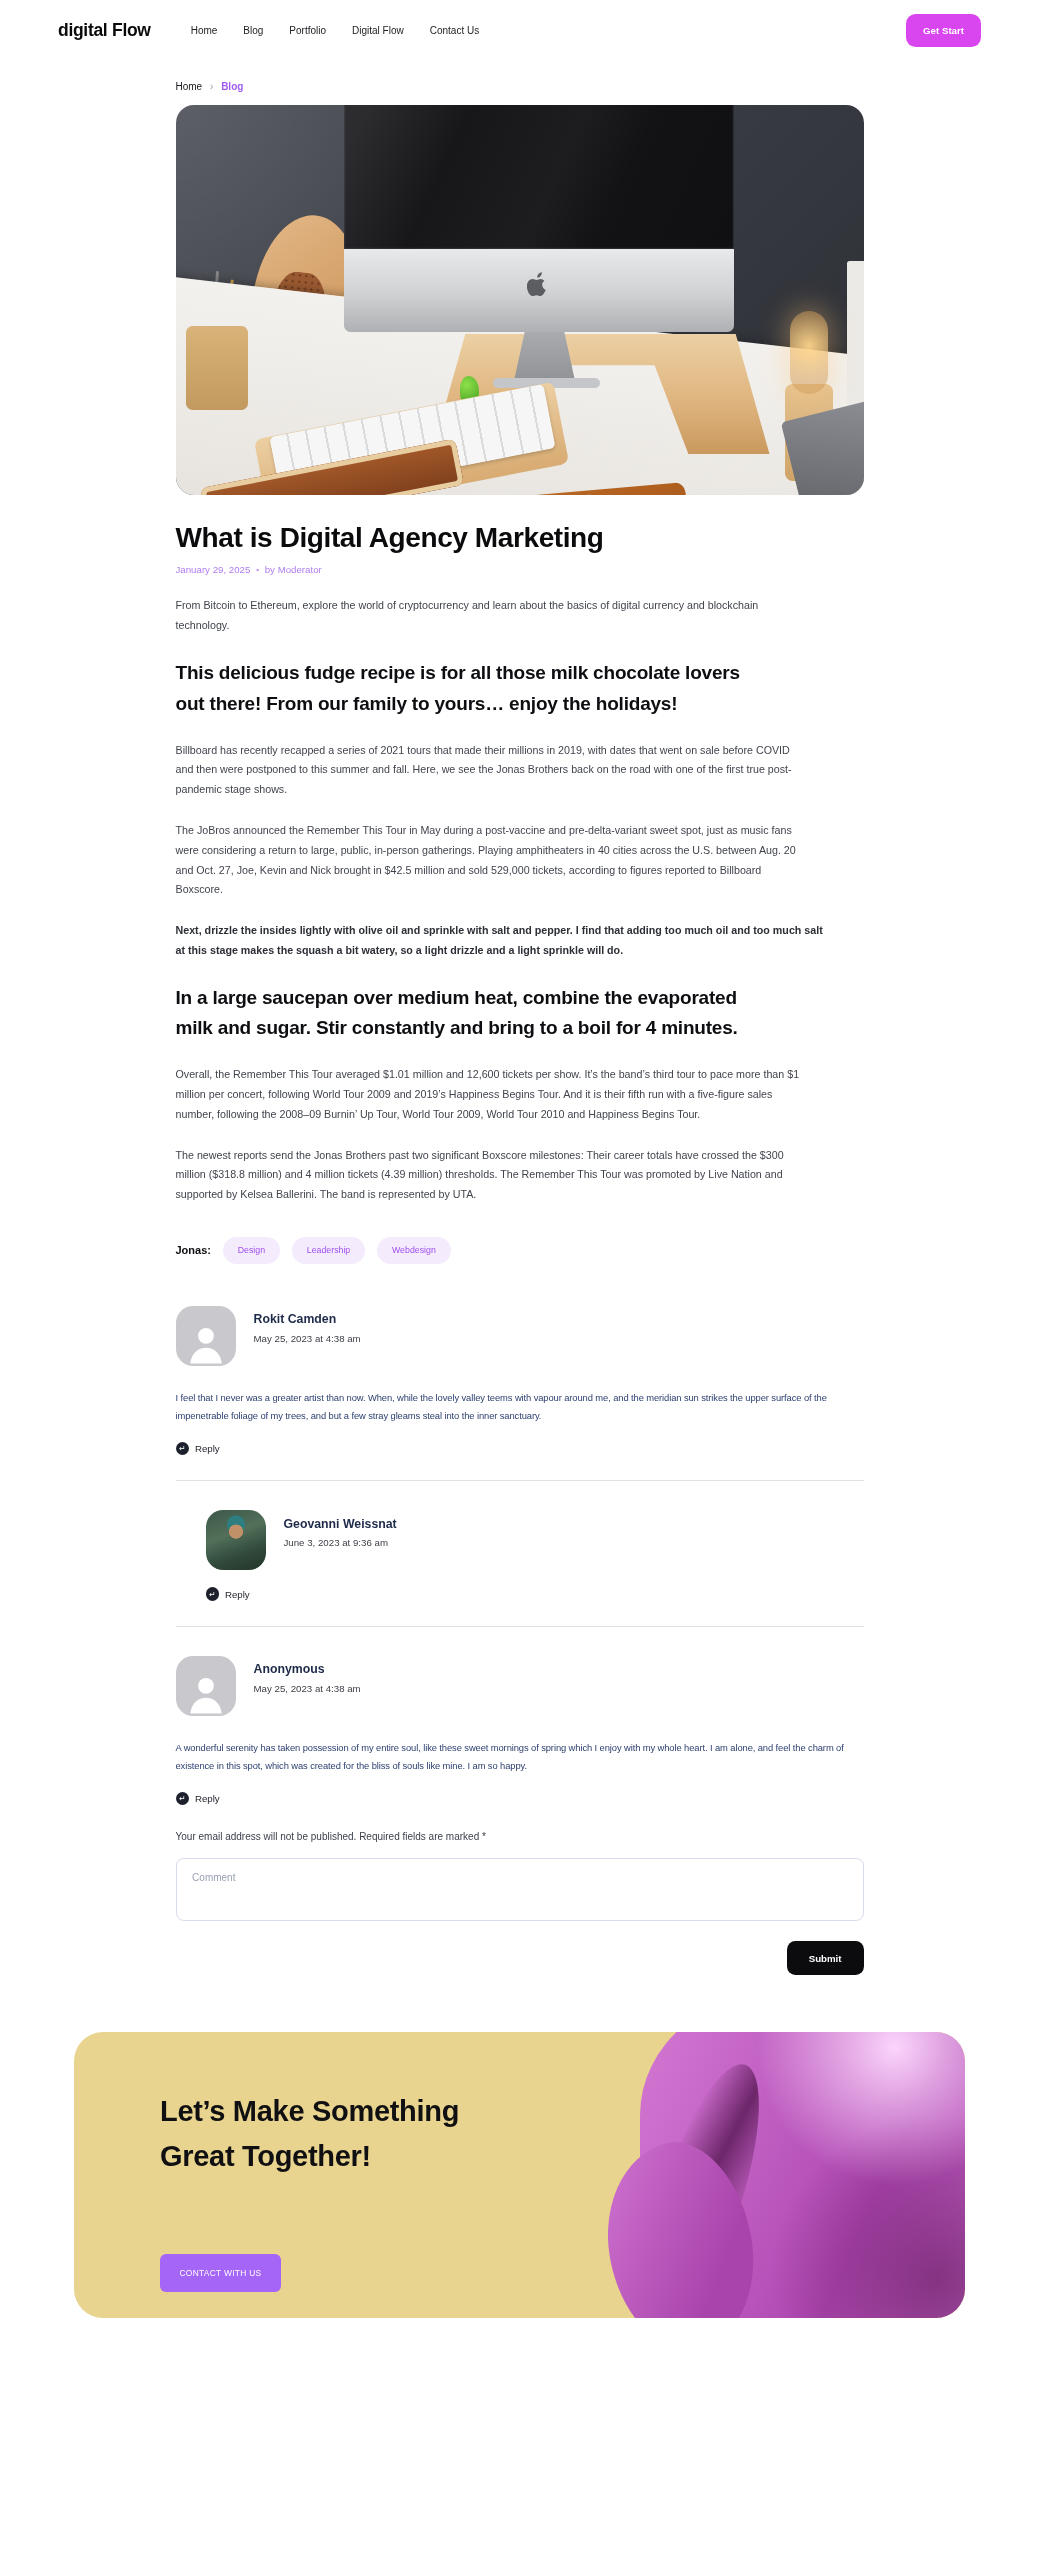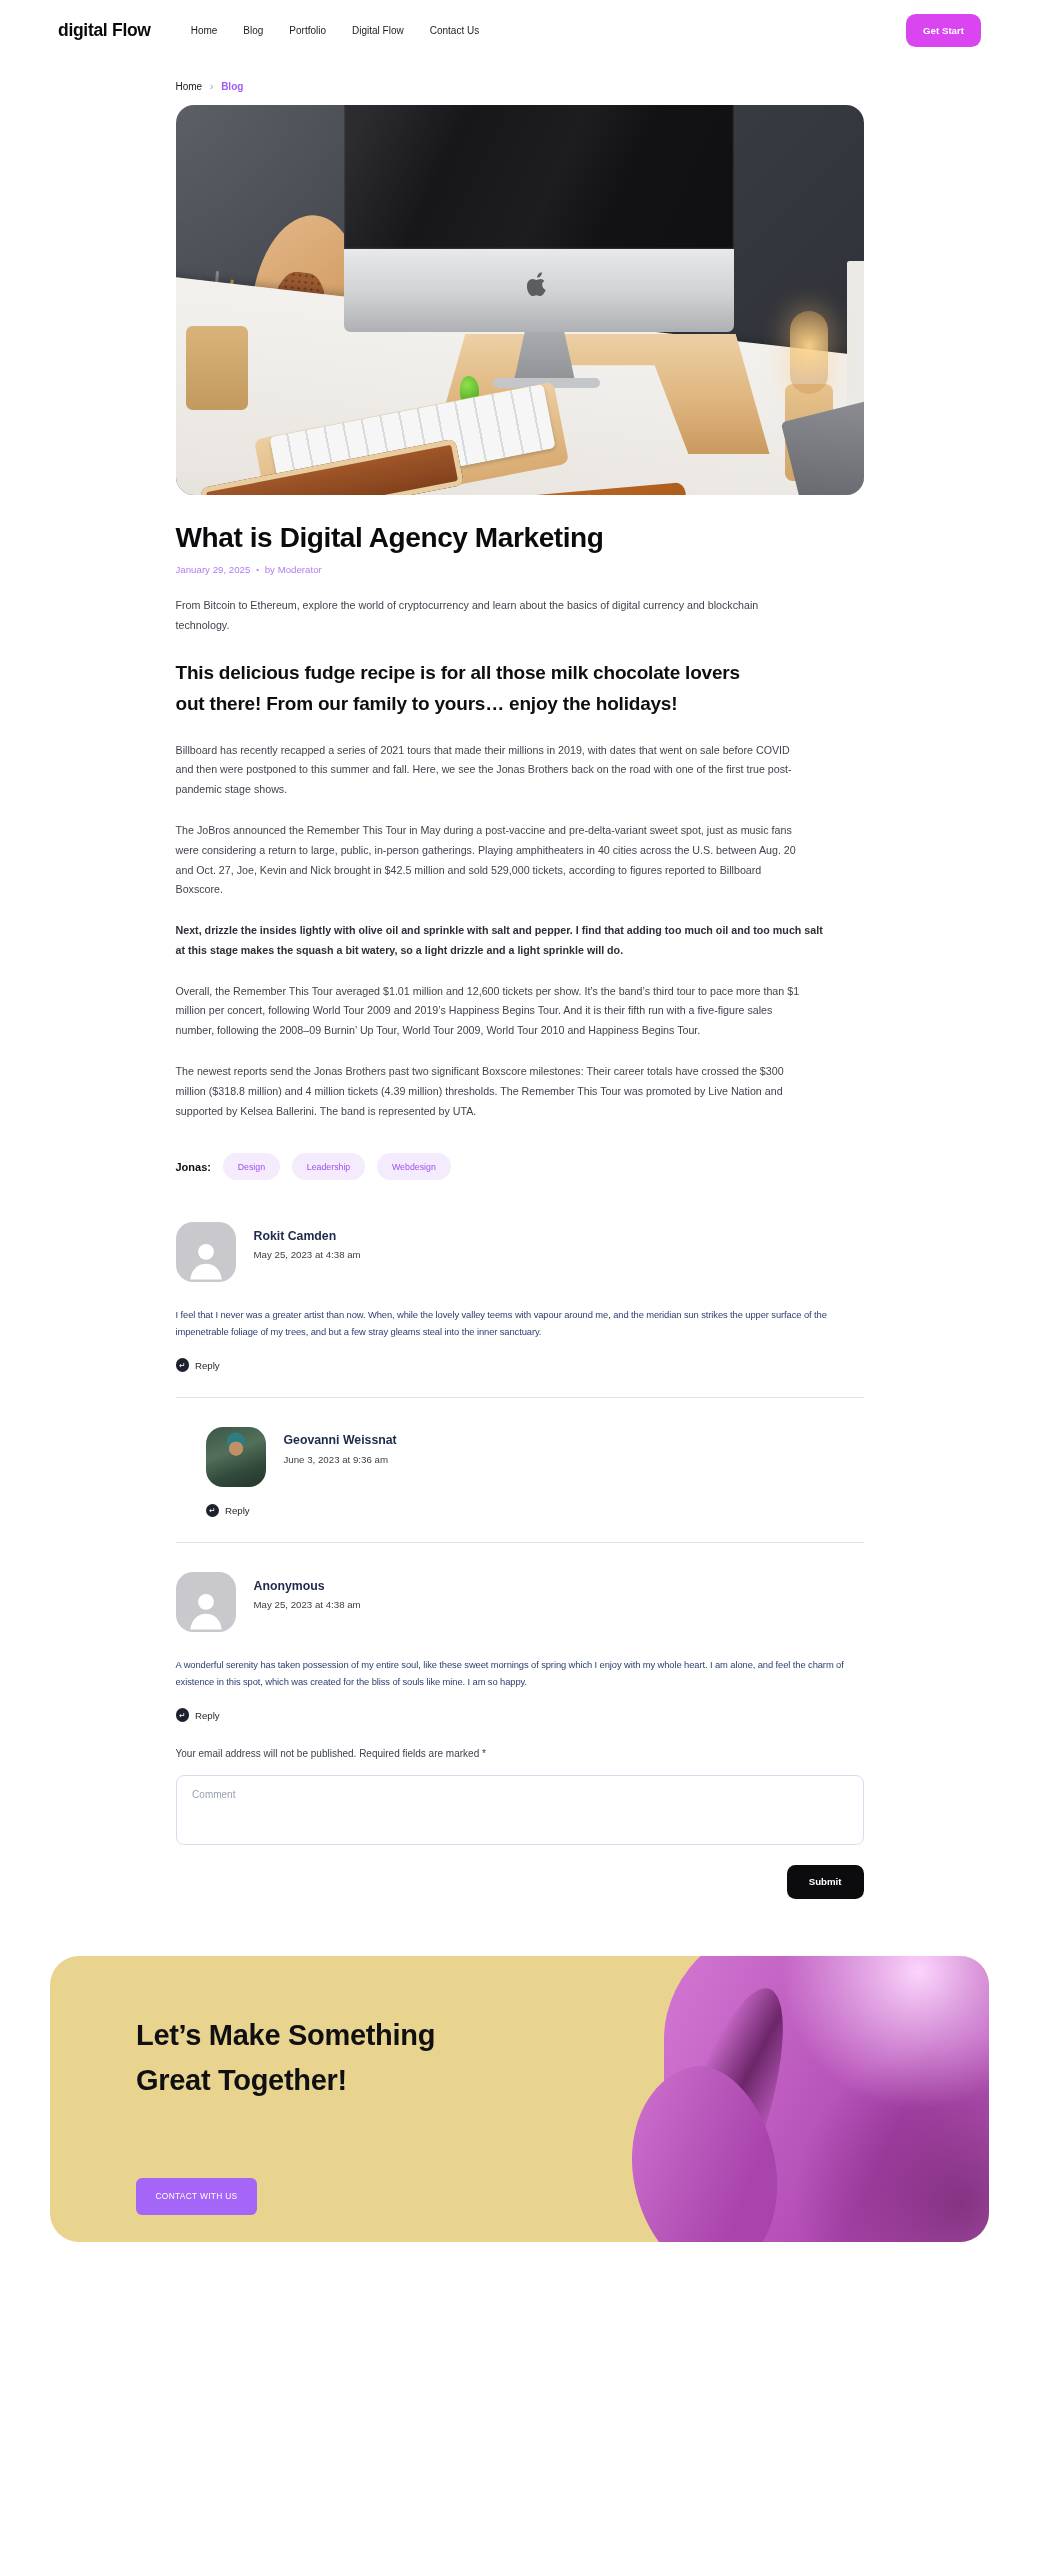--- a/index.html
+++ b/index.html
@@ -123,29 +123,29 @@
 
   
   .form-heading { margin-top:70px; font-size:20px; font-weight:800; color:#1d2b49; letter-spacing:-0.2px; }
   .form-note { margin-top:26px; font-size:10px; color:#3c414c; }
   .form-row { margin-top:18px; display:flex; gap:15.6px; }
   .text-input { height:43px; border:1px solid #d8dcef; border-radius:7.8px; padding:0 15.6px;
     font-size:10px; color:#1d2b49; font-family:"Liberation Sans",sans-serif; background:#fff; }
   .text-input::placeholder, .comment-area::placeholder { color:#98a0b3; }
   .input-name { width:328px; }
   .input-email { flex:1; }
-  .comment-area { margin-top:15.6px; width:100%; height:70px; border:1px solid #d8dcef;
+  .comment-area { margin-top:15.6px; width:100%; height:63px; border:1px solid #d8dcef;
     border-radius:7.8px; padding:13px 15.6px; font-size:10px; color:#1d2b49; resize:none;
     font-family:"Liberation Sans",sans-serif; }
   .submit-row { margin-top:18px; display:flex; justify-content:flex-end; }
   .btn-submit { background:#0c0c0f; color:#fff; font-weight:700; font-size:9.7px; border:none;
     border-radius:8.4px; padding:11.7px 22px; cursor:pointer; }
 
   
-  .cta-wrap { margin-top:57px; padding:0 50px; }
+  .cta-wrap { margin-top:57px; padding:0 74px; }
   .cta-banner { position:relative; height:286px; border-radius:29px; background:#e8d48f; overflow:hidden; }
   .cta-heading { position:absolute; left:86px; top:57px; width:364px; font-size:29px; font-weight:800;
     line-height:1.55; color:#101013; letter-spacing:-0.3px; }
   .btn-cta { position:absolute; left:86px; top:222px; background:#a565f6; color:#fff; border:none;
     border-radius:6px; padding:13.6px 19.5px; font-size:8.4px; font-weight:400; letter-spacing:0.3px; cursor:pointer; }
   .cta-art { position:absolute; right:-39px; top:-45px; bottom:-45px; width:364px;
     border-radius:42% 0 0 46% / 34% 0 0 40%;
     background:
       radial-gradient(circle at 70% 16%, rgba(255,220,255,.95), rgba(255,220,255,0) 34%),
       radial-gradient(circle at 82% 78%, rgba(70,6,62,.45), transparent 40%),
@@ -219,20 +219,21 @@
     <span>January 29, 2025</span>
     <span class="dot">•</span>
     <span>by Moderator</span>
   </div>
 
   <p class="para">From Bitcoin to Ethereum, explore the world of cryptocurrency and learn about the basics of digital currency and blockchain technology.</p>
   <h2 class="sub-heading">This delicious fudge recipe is for all those milk chocolate lovers out there! From our family to yours… enjoy the holidays!</h2>
   <p class="para">Billboard has recently recapped a series of 2021 tours that made their millions in 2019, with dates that went on sale before COVID and then were postponed to this summer and fall. Here, we see the Jonas Brothers back on the road with one of the first true post-pandemic stage shows.</p>
   <p class="para">The JoBros announced the Remember This Tour in May during a post-vaccine and pre-delta-variant sweet spot, just as music fans were considering a return to large, public, in-person gatherings. Playing amphitheaters in 40 cities across the U.S. between Aug. 20 and Oct. 27, Joe, Kevin and Nick brought in $42.5 million and sold 529,000 tickets, according to figures reported to Billboard Boxscore.</p>
   <p class="para bold">Next, drizzle the insides lightly with olive oil and sprinkle with salt and pepper. I find that adding too much oil and too much salt at this stage makes the squash a bit watery, so a light drizzle and a light sprinkle will do.</p>
+  <h2 class="sub-heading">In a large saucepan over medium heat, combine the evaporated milk and sugar. Stir constantly and bring to a boil for 4 minutes.</h2>
   <p class="para">Overall, the Remember This Tour averaged $1.01 million and 12,600 tickets per show. It’s the band’s third tour to pace more than $1 million per concert, following World Tour 2009 and 2019’s Happiness Begins Tour. And it is their fifth run with a five-figure sales number, following the 2008–09 Burnin’ Up Tour, World Tour 2009, World Tour 2010 and Happiness Begins Tour.</p>
   <p class="para">The newest reports send the Jonas Brothers past two significant Boxscore milestones: Their career totals have crossed the $300 million ($318.8 million) and 4 million tickets (4.39 million) thresholds. The Remember This Tour was promoted by Live Nation and supported by Kelsea Ballerini. The band is represented by UTA.</p>
 
   <div class="tags-row">
     <span class="tags-label">Jonas:</span>
     <span class="tag-pill">Design</span>
     <span class="tag-pill">Leadership</span>
     <span class="tag-pill">Webdesign</span>
   </div>
 

